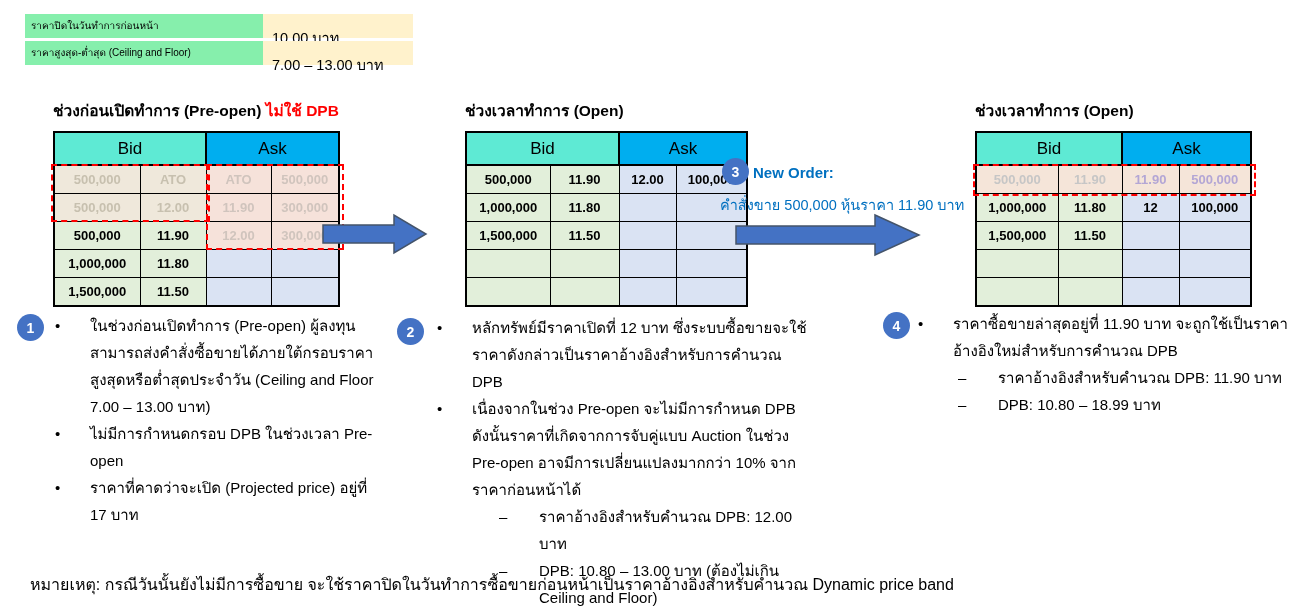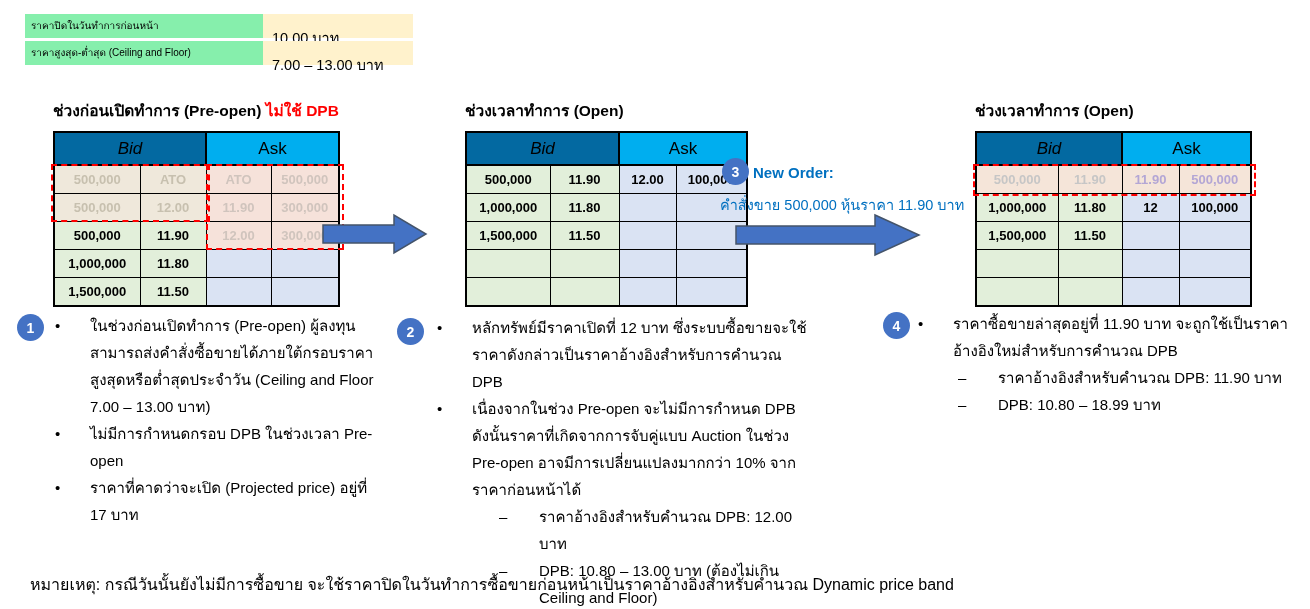--- a/index.html
+++ b/index.html
@@ -12,21 +12,21 @@
   .info-label { width:238px; height:24px; line-height:24px; background:#86efac; padding:0 6px; font-size:10px; white-space:nowrap; box-sizing:border-box; }
   .info-value { width:150px; height:24px; line-height:24px; background:#FFF2CC; padding:12px 9px; font-size:14.5px; white-space:nowrap; box-sizing:border-box; }
 
   
   .table-block { position:absolute; top:98px;padding-left:28px; }
   .tbl-title { font-weight:bold; font-size:15.5px; margin-bottom:8px; white-space:nowrap; }
   .tbl-title .hl { color:#FF0000; }
   .tbl-wrap { position:relative; display:inline-block; }
   table { border-collapse:collapse; border:2px solid #000; table-layout:fixed; }
   th { border:2px solid #000; height:31px; font-size:17px; font-weight:normal; text-align:center; padding:0; }
-  th.bid { background:#0369a1;font-style:italic; }
+  th.bid { background:#5eead4; }
   th.ask { background:#00AEEF; }
   td { border:1px solid #000; height:27px; font-size:13px; font-weight:bold; text-align:center; padding:0; overflow:hidden; }
   td.bg-bid { background:#E2EFDA; }
   td.bg-ask { background:#DAE3F3; }
   td.f-bid  { background:#EFE8DB; color:#C7C0AF; }
   td.f-ask  { background:#F6E2DA; color:#D0C4BD; }
   td.f3-bid { background:#F5E5D9; color:#C6C6C6; }
   td.f3-ask { background:#F5E5D9; color:#B3A6D5; }
   .dash { position:absolute; border:2px dashed #FF0000; pointer-events:none; }
 

